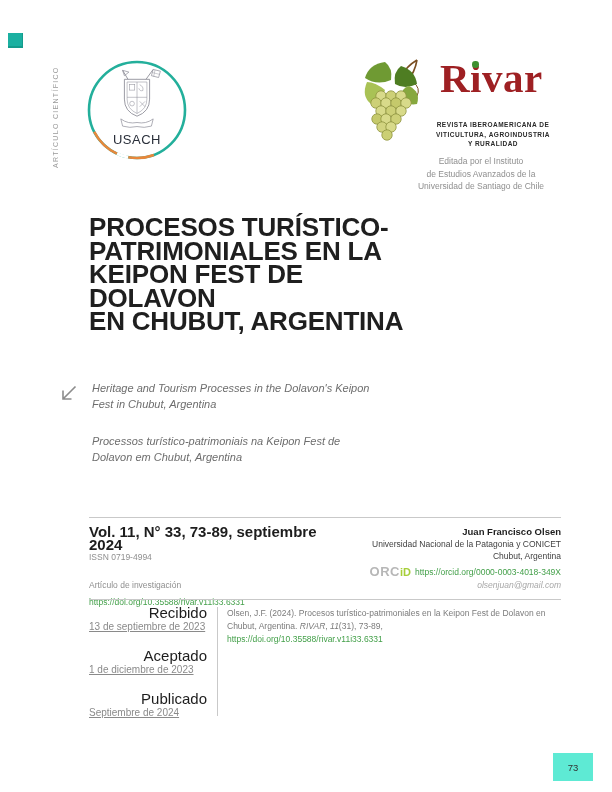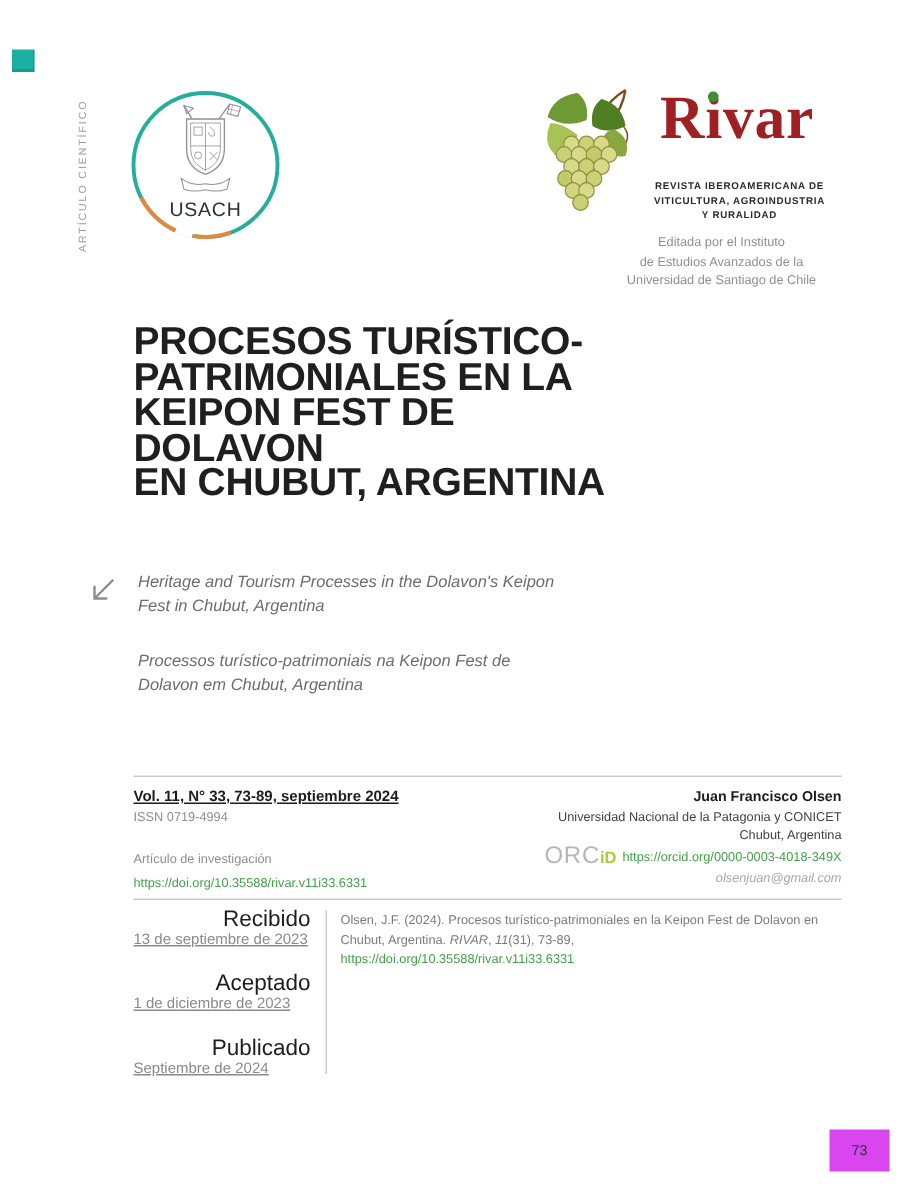--- a/index.html
+++ b/index.html
@@ -38,48 +38,48 @@
   
   .arrow-icon { position:absolute; left:57px; top:383px; }
   .title-en { position:absolute; left:92px; top:381px; width:300px; font-style:italic; font-size:11px; line-height:15.5px; color:#6d6d6d; }
   .title-pt { position:absolute; left:92px; top:434px; width:300px; font-style:italic; font-size:11px; line-height:15.5px; color:#6d6d6d; }
 
   .rule { position:absolute; left:89px; width:472px; height:1px; background:#c9c9c9; }
   .rule1 { top:517px; } .rule2 { top:599px; }
 
   
   .pub-block { position:absolute; left:89px; top:525px; width:230px; }
-  .pub-vol { font-weight:bold; font-size:10px; color:#1d1d1d; line-height:13px;text-decoration:underline; }
+  .pub-vol { font-weight:bold; font-size:15px; color:#1d1d1d; line-height:13px; }
   .pub-issn { font-size:8.5px; color:#8f8f8f; line-height:12px; }
   .pub-type { font-size:8.5px; color:#8f8f8f; line-height:12px; margin-top:16px; }
   a.green-link { color:#44A04A; font-size:8.5px; line-height:12px; text-decoration:none; }
 
   
   .author-block { position:absolute; left:300px; top:525px; width:261px; text-align:right; }
   .author-name { font-weight:bold; font-size:9.5px; color:#1d1d1d; line-height:13px; }
   .author-affil, .author-loc { font-size:8.5px; color:#3f3f3f; line-height:12px; }
   .orcid-row { line-height:13px; margin-top:1px; white-space:nowrap; }
-  .orcid-prefix { font-weight:normal; font-size:16px; color:#b7b7b7; letter-spacing:0.5px; vertical-align:-1px; }
+  .orcid-prefix { font-weight:bold; font-size:13px; color:#b7b7b7; letter-spacing:0.5px; vertical-align:-1px; }
   .orcid-suffix { font-weight:bold; font-size:11px; color:#A6CE39; vertical-align:-1px; margin-right:4px; }
   .author-email { font-style:italic; font-size:8.5px; color:#a8a8a8; line-height:12px; }
 
   
   .dates-block { position:absolute; left:89px; top:607px; width:118px; }
   .date-group { margin-bottom:18px; }
   .date-label { font-weight:normal; font-size:15px; color:#1d1d1d; line-height:12px; margin-bottom:2px;text-align:right; }
   .date-value { font-size:10px; color:#8a8a8a; line-height:11px;text-decoration:underline; }
   .vdivider { position:absolute; left:217px; top:607px; width:1px; height:109px; background:#c9c9c9; }
   .citation-block { position:absolute; left:227px; top:607px; width:335px; }
   .cite-label { font-weight:bold; font-size:9.5px; color:#1d1d1d; line-height:12px; margin-bottom:3px; }
   .cite-text { font-size:8.5px; color:#7b7b7b; line-height:13px; }
   .cite-text .it { font-style:italic; }
   .cite-doi { display:block; margin-top:0px; }
 
   
-  .page-number-box { position:absolute; left:553px; top:753px; width:40px; height:28px; background:#d946ef;
+  .page-number-box { position:absolute; left:553px; top:753px; width:40px; height:28px; background:#5eead4;
     display:flex; align-items:center; justify-content:center; font-size:9.5px; color:#333; }
 </style>
 </head>
 <body>
 
 <div class="page">
 
   <div class="corner-square"></div>
 
   <div class="side-label">ARTÍCULO CIENTÍFICO</div>

